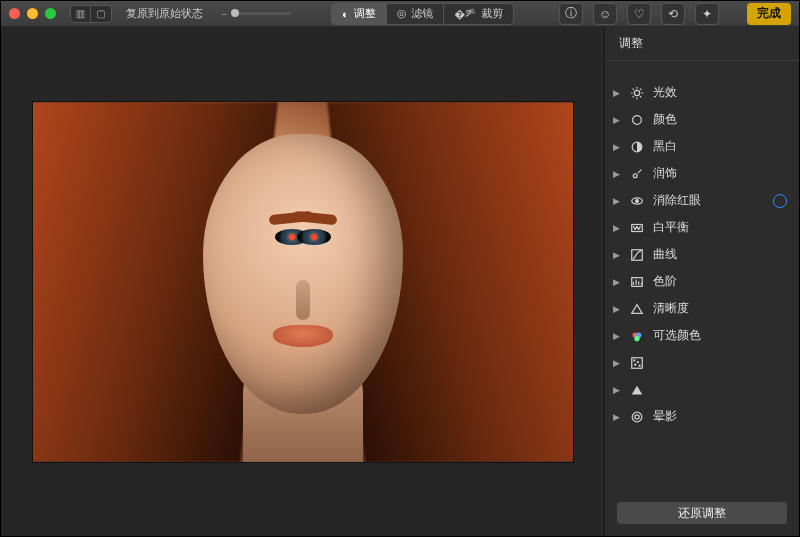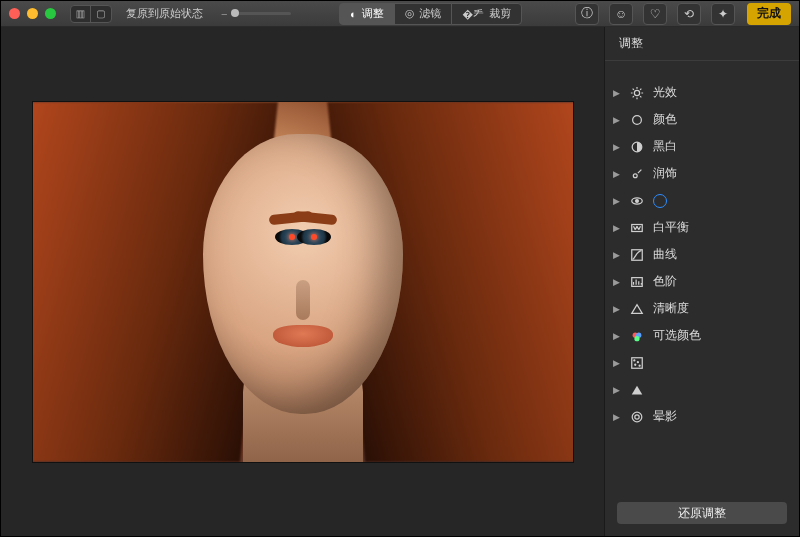--- a/index.html
+++ b/index.html
@@ -47,21 +47,21 @@
   .tabgroup .tab:first-child{border-radius:4px 0 0 4px;}
   .tabgroup .tab:last-child{border-radius:0 4px 4px 0;}
   .tabgroup .tab.active{background:#555;color:#fff;}
   .icon-btn{
     width:24px;height:22px;display:flex;align-items:center;justify-content:center;
     border:1px solid #555;border-radius:4px;background:#333;color:#ccc;font-size:12px;
     margin-left:4px;
   }
   .done{
     background:#d6a400;color:#111;font-weight:600;padding:0 10px;height:22px;
-    display:flex;align-items:center;border-radius:4px;margin-left:6px;
+    display:flex;align-items:center;border-radius:4px;margin-left:22px;
   }
   .zoom{
     display:flex;align-items:center;gap:4px;margin-left:4px;color:#999;font-size:11px;
   }
   .zoom .track{width:60px;height:3px;background:#555;border-radius:2px;position:relative;}
   .zoom .handle{position:absolute;left:0;top:-3px;width:8px;height:8px;border-radius:50%;background:#bbb;}
 
   
   .main{display:flex;height:calc(100% - 26px);}
   .canvas{
@@ -254,20 +254,21 @@
           <span class="lab">润饰</span>
         </div>
         <div class="adj">
           <span class="arrow">▶</span>
           <span class="ico">
             <svg width="14" height="14" viewBox="0 0 16 16" fill="none" stroke="#cfcfcf" stroke-width="1.4">
               <ellipse cx="8" cy="8" rx="6" ry="3.5"></ellipse>
               <circle cx="8" cy="8" r="1.6" fill="#cfcfcf"></circle>
             </svg>
           </span>
+          <span class="lab">消除红眼</span>
           <span class="mark"></span>
         </div>
         <div class="adj">
           <span class="arrow">▶</span>
           <span class="ico">
             <svg width="14" height="14" viewBox="0 0 16 16" fill="none" stroke="#cfcfcf" stroke-width="1.4">
               <rect x="2" y="4" width="12" height="8"></rect>
               <path d="M4 6l2 4M8 6l-2 4M8 6l2 4M12 6l-2 4"></path>
             </svg>
           </span>

